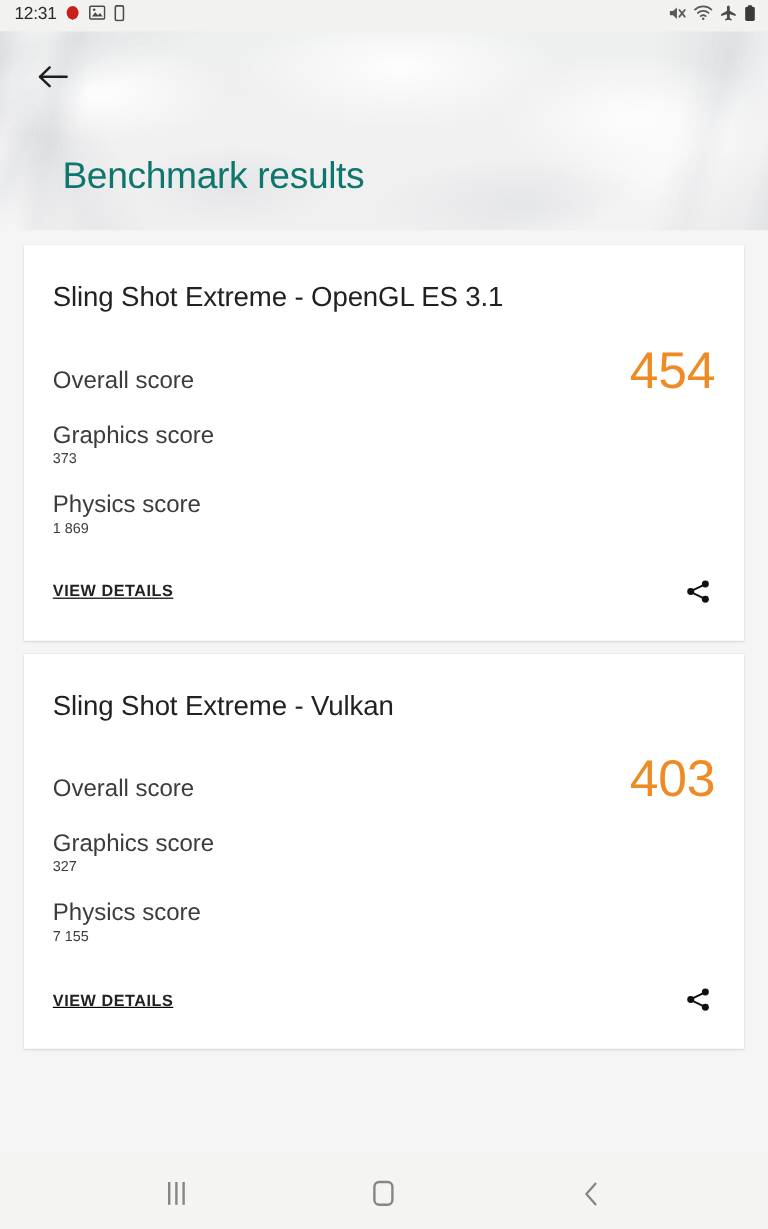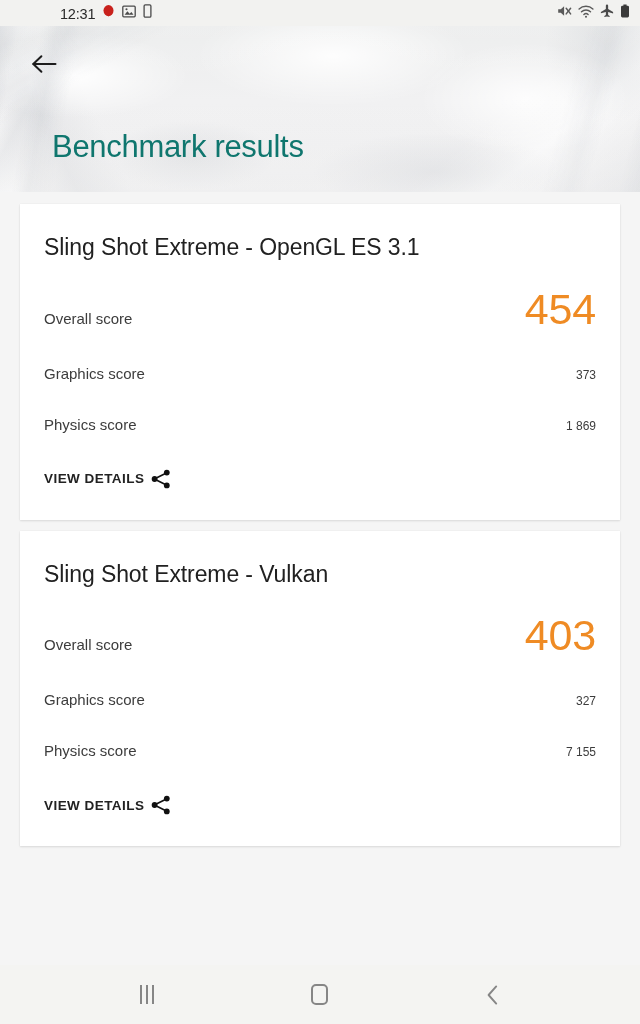--- a/index.html
+++ b/index.html
@@ -30,23 +30,22 @@
     background: #f2f2f0;
     display: flex;
     align-items: center;
     padding: 0 10px 0 12px;
     box-sizing: border-box;
     position: relative;
     z-index: 6;
   }
   .sb-left {
     display: flex;
-    align-items: flex-end;
+    align-items: flex-start;
     gap: 7px;
-    margin-left: 48px;
   }
   .sb-time {
     font-size: 14.5px;
     color: #2a2a2a;
     letter-spacing: -0.2px;
     font-family: "Liberation Sans", sans-serif;
   }
   .sb-spacer { flex: 1 1 auto; }
   .sb-right {
     display: flex;
@@ -141,44 +140,47 @@
   }
   .row {
     display: flex;
     align-items: baseline;
     justify-content: space-between;
   }
   .row-overall {
     margin-top: 26px;
   }
   .row-label {
-    font-size: 15px;
+    font-size: 20px;
     color: #3c3c3c;
     font-family: "Liberation Sans", sans-serif;
   }
   .overall-value {
     font-size: 43px;
     color: #ef8b24;
     line-height: 1;
     letter-spacing: -0.2px;
     font-family: "Liberation Sans", sans-serif;
   }
   .row-sub {
-    margin-top: 34px;
+    margin-top: 21px;
+    flex-direction: column;
   }
   .sub-value {
     font-size: 12px;
     color: #3c3c3c;
     font-family: "Liberation Sans", sans-serif;
   }
   .card-actions {
     display: flex;
     align-items: center;
+    justify-content: space-between;
     margin-top: 29px;
     padding-bottom: 24px;
+    text-decoration: underline;
   }
   .view-details {
     font-size: 13.5px;
     font-weight: bold;
     letter-spacing: 0.45px;
     color: #222222;
     cursor: pointer;
     font-family: "Liberation Sans", sans-serif;
   }
   .share-btn {

